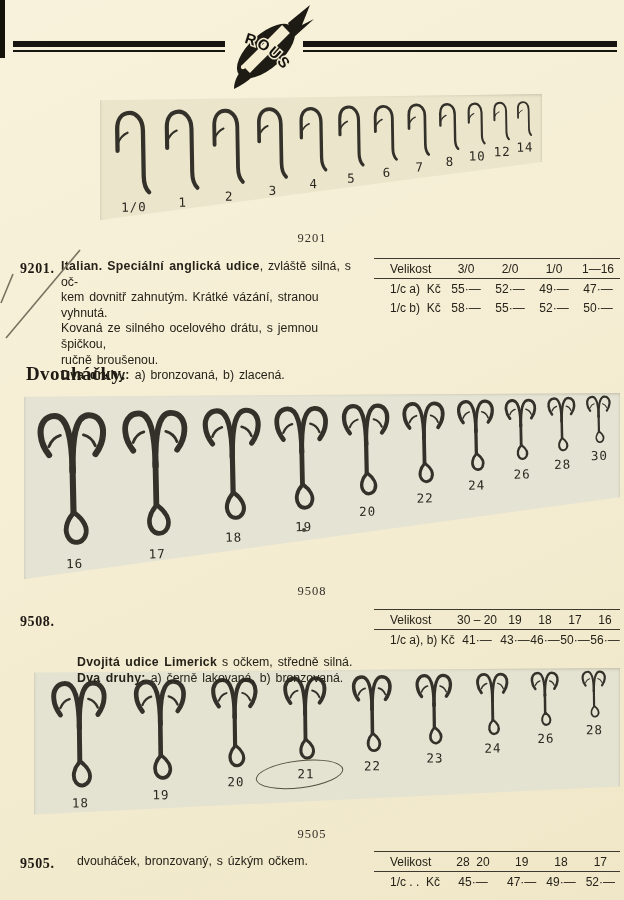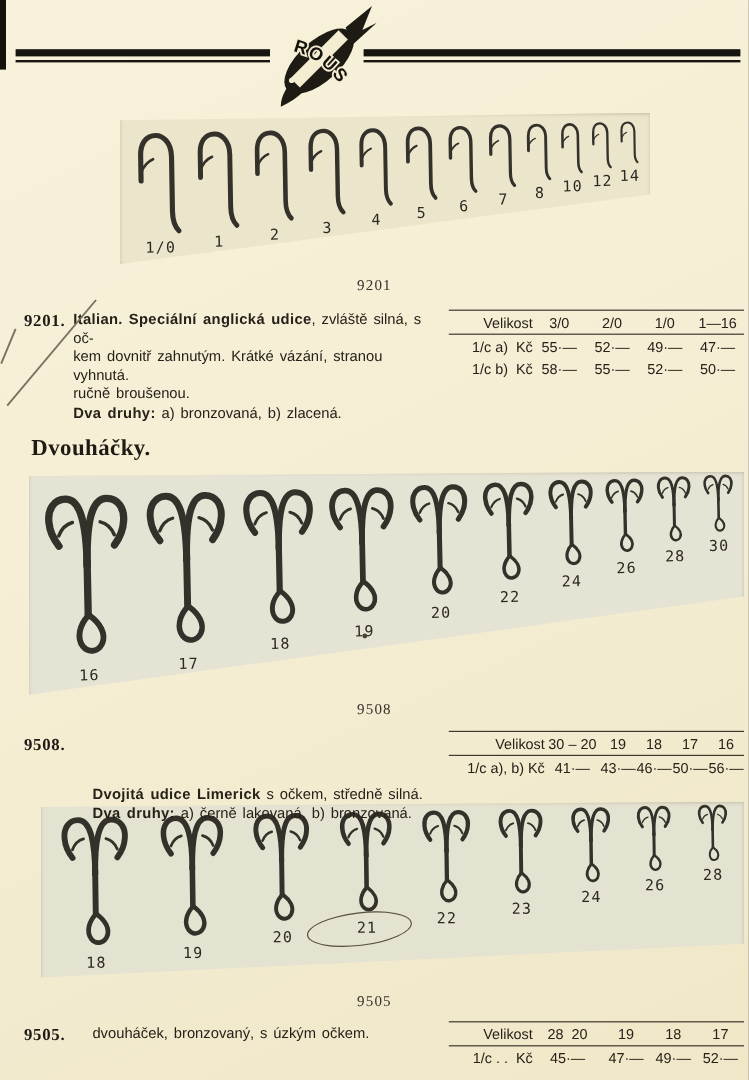--- a/index.html
+++ b/index.html
@@ -40,21 +40,21 @@
     word-spacing:1.5px;color:#262219;}
   .para b{letter-spacing:.3px;}
   .pa0{left:61px;top:259px;} .pa1{left:77px;top:612px;margin-top:43px;} .pa2{left:77px;top:854px;}
   .ptable{position:absolute;width:246px;font-size:12px;color:#262219;}
   .pt0{left:374px;top:258px;} .pt1{left:374px;top:609px;} .pt2{left:374px;top:851px;}
   .trow{display:grid;align-items:baseline;padding:2.5px 0;}
   .trow span{white-space:pre;}
   .pt0 .trow{grid-template-columns:70px repeat(4,1fr);}
   .pt1 .trow{grid-template-columns:80px 46px repeat(4,1fr);}
   .pt2 .trow{grid-template-columns:70px 58px repeat(3,1fr);}
-  .trow .lbl{text-align:right;}
+  .trow .lbl{text-align:left;margin-left:16px;}
   .trow .num{text-align:center;}
   .thead{border-top:1.6px solid #3e392e;border-bottom:1.2px solid #3e392e;}
   .pencil{position:absolute;left:0;top:0;pointer-events:none;}
   .speck{position:absolute;left:302px;top:528px;width:4px;height:4px;
     border-radius:50%;background:#4a4436;}
 </style>
 </head>
 <body>
 
 <div class="page">
@@ -391,20 +391,21 @@
           <span class="labwrap"><span class="hook-label">28</span></span>
         </div>
       </div>
   </div>
   <div class="caption cp2">9505</div>
 
   <div class="prodnum pn0">9201.</div>
   <div class="para pa0">
       <div class="pline"><b>Italian.</b><span> </span><b>Speciální anglická udice</b><span>, zvláště silná, s oč-</span></div>
       <div class="pline"><span>kem dovnitř zahnutým. Krátké vázání, stranou vyhnutá.</span></div>
+      <div class="pline"><span>Kovaná ze silného ocelového drátu, s jemnou špičkou,</span></div>
       <div class="pline"><span>ručně broušenou.</span></div>
       <div class="pline"><b>Dva druhy:</b><span> a) bronzovaná, b) zlacená.</span></div>
     </div>
   <div class="ptable pt0">
       <div class="trow thead">
         <span class="lbl">Velikost</span>
         <span class="num">3/0</span>
         <span class="num">2/0</span>
         <span class="num">1/0</span>
         <span class="num">1—16</span>

